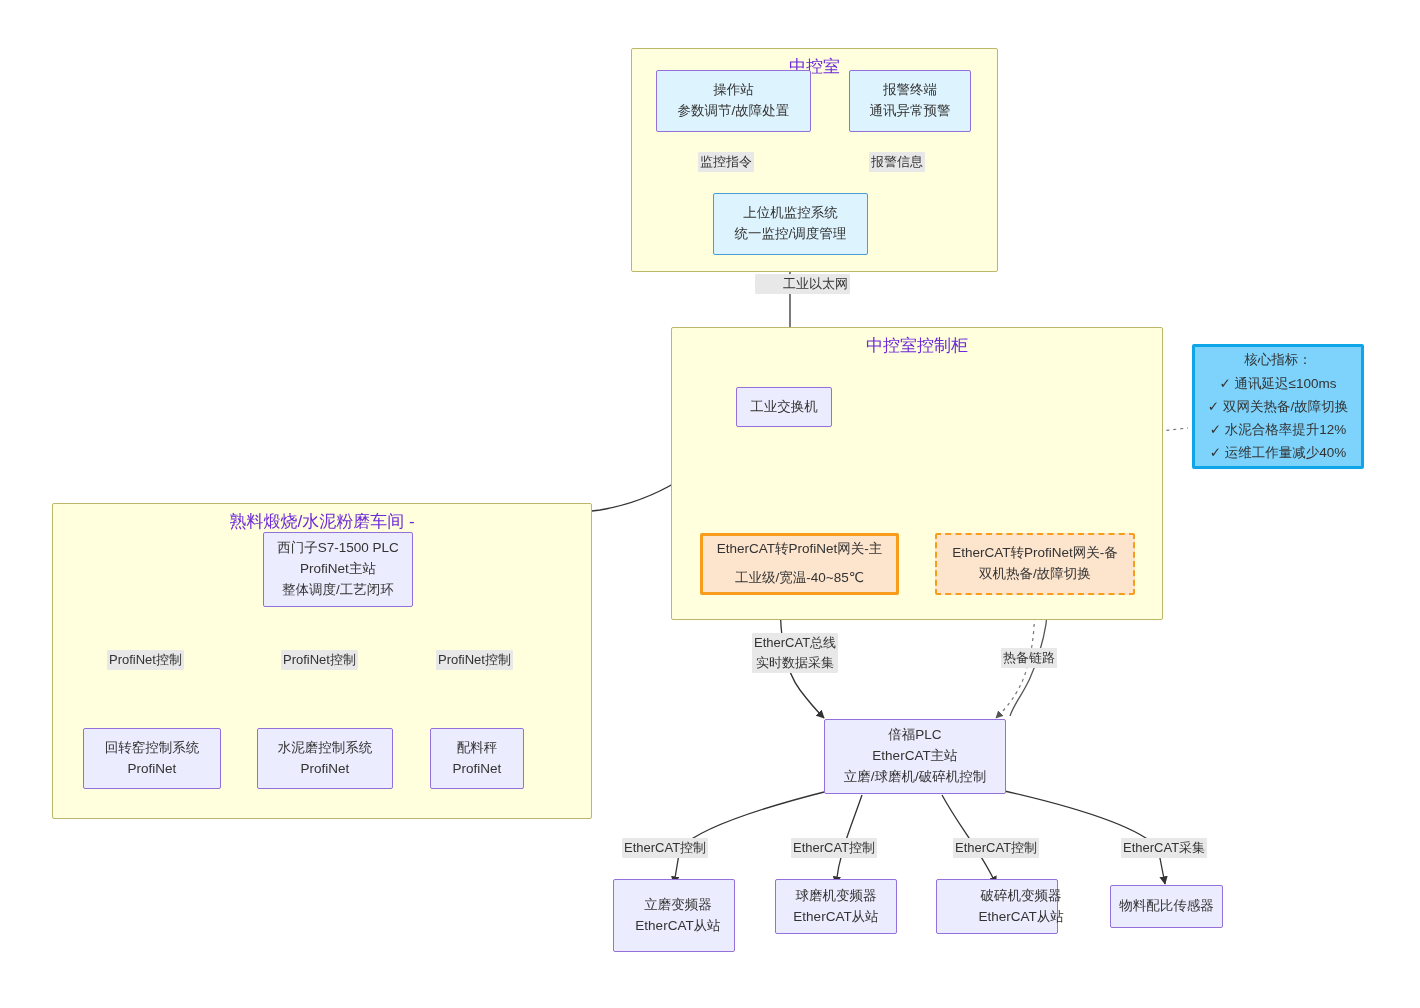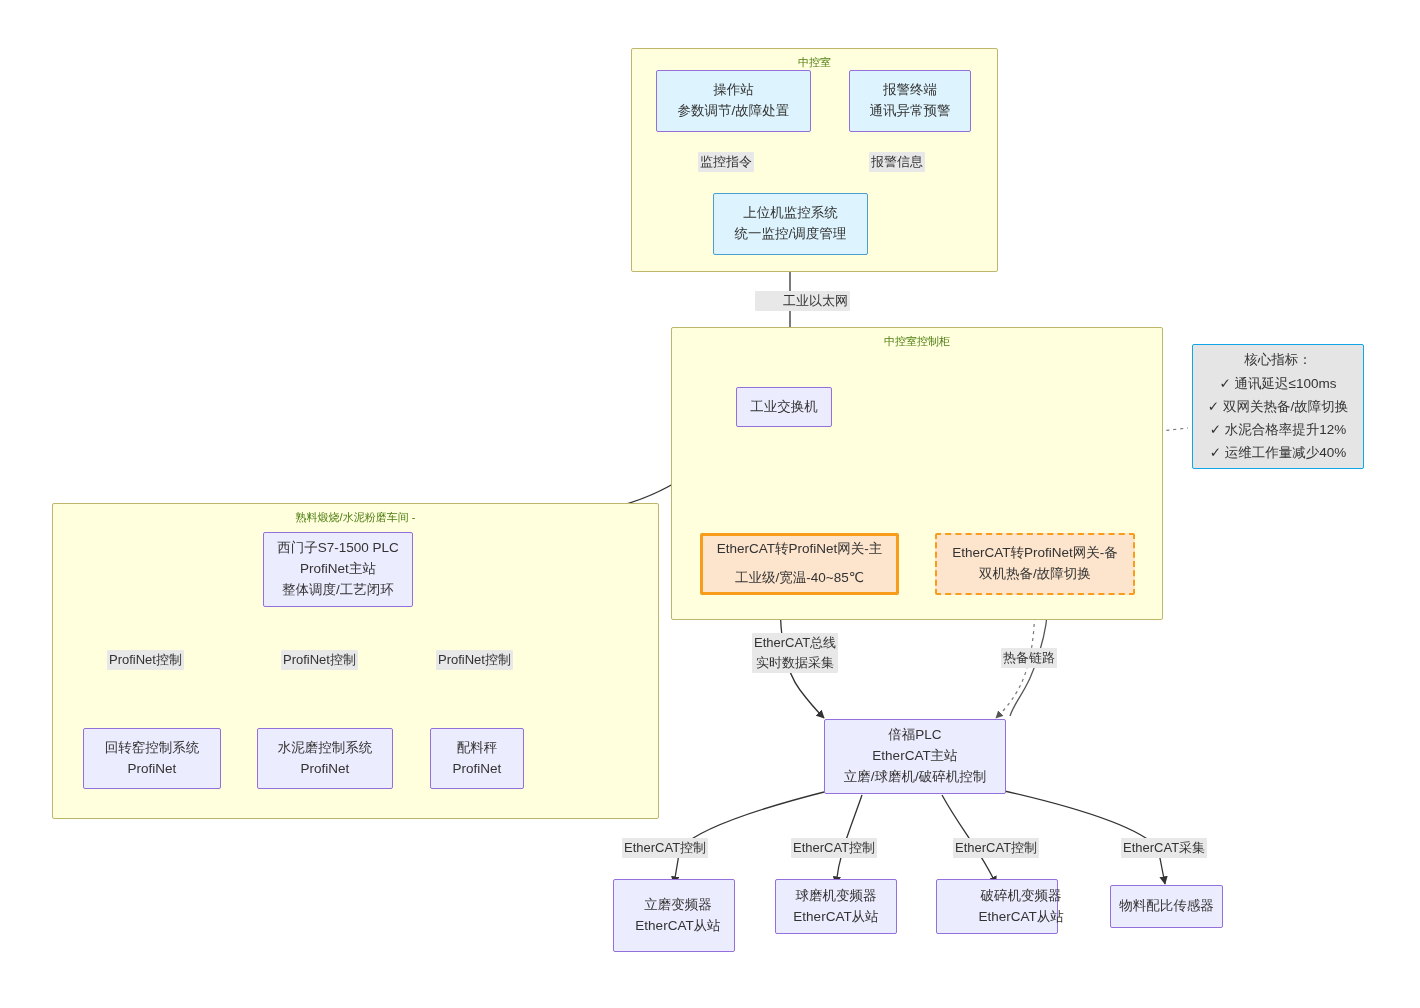--- a/index.html
+++ b/index.html
@@ -28,22 +28,22 @@
     background: #ffffde;
     border: 1px solid #bdb76b;
     border-radius: 2px;
     box-sizing: border-box;
   }
   .cluster-title {
     position: absolute;
     left: 0;
     right: 0;
     text-align: center;
-    font-size: 11px;
-    color: #4d7c0f;
+    font-size: 17px;
+    color: #6d28d9;
     white-space: nowrap;
   }
   
   .node {
     position: absolute;
     box-sizing: border-box;
     display: flex;
     flex-direction: column;
     align-items: center;
     justify-content: center;
@@ -68,22 +68,22 @@
   }
   .n-orange-solid {
     background: #fce4cd;
     border: 3px solid #f89c1c;
   }
   .n-orange-dash {
     background: #fce4cd;
     border: 2px dashed #f89c1c;
   }
   .n-note {
-    background: #e5e5e5;
-    border: 1px solid #0ea5e9;
+    background: #7dd3fc;
+    border: 3px solid #0ea5e9;
     line-height: 1.72;
   }
   
   .elabel {
     position: absolute;
     background: #e8e8e8;
     color: #333333;
     font-size: 13px;
     line-height: 1.5;
     padding: 0 2px;
@@ -160,21 +160,21 @@
     <span class="ln">上位机监控系统</span>
     <span class="ln">统一监控/调度管理</span>
   </div>
 
   <div class="elabel" style="left:698px; top:152px;">
     <span>监控指令</span>
   </div>
   <div class="elabel" style="left:869px; top:152px;">
     <span>报警信息</span>
   </div>
-  <div class="elabel" style="left:755px; top:291px;padding-left:28px;">
+  <div class="elabel" style="left:755px; top:274px;padding-left:28px;">
     <span>工业以太网</span>
   </div>
 
   <div class="cluster" style="left:671px; top:327px; width:492px; height:293px;">
     <div class="cluster-title" style="top:6px;font-family:Liberation Mono, monospace;">中控室控制柜</div>
   </div>
 
   <div class="node n-purple" style="left:736px; top:387px; width:96px; height:40px;">
     <span class="ln">工业交换机</span>
   </div>
@@ -198,21 +198,21 @@
   </div>
 
   <div class="node n-note" style="left:1192px; top:344px; width:172px; height:125px;">
     <span class="ln">核心指标：</span>
     <span class="ln">✓ 通讯延迟≤100ms</span>
     <span class="ln">✓ 双网关热备/故障切换</span>
     <span class="ln">✓ 水泥合格率提升12%</span>
     <span class="ln">✓ 运维工作量减少40%</span>
   </div>
 
-  <div class="cluster" style="left:52px; top:503px; width:607px; height:316px;">
+  <div class="cluster" style="left:52px; top:503px; width:540px; height:316px;">
     <div class="cluster-title" style="top:6px;">熟料煅烧/水泥粉磨车间 -</div>
   </div>
 
   <div class="node n-purple" style="left:263px; top:532px; width:150px; height:75px;">
     <span class="ln">西门子S7-1500 PLC</span>
     <span class="ln">ProfiNet主站</span>
     <span class="ln">整体调度/工艺闭环</span>
   </div>
 
   <div class="elabel" style="left:107px; top:650px;">

